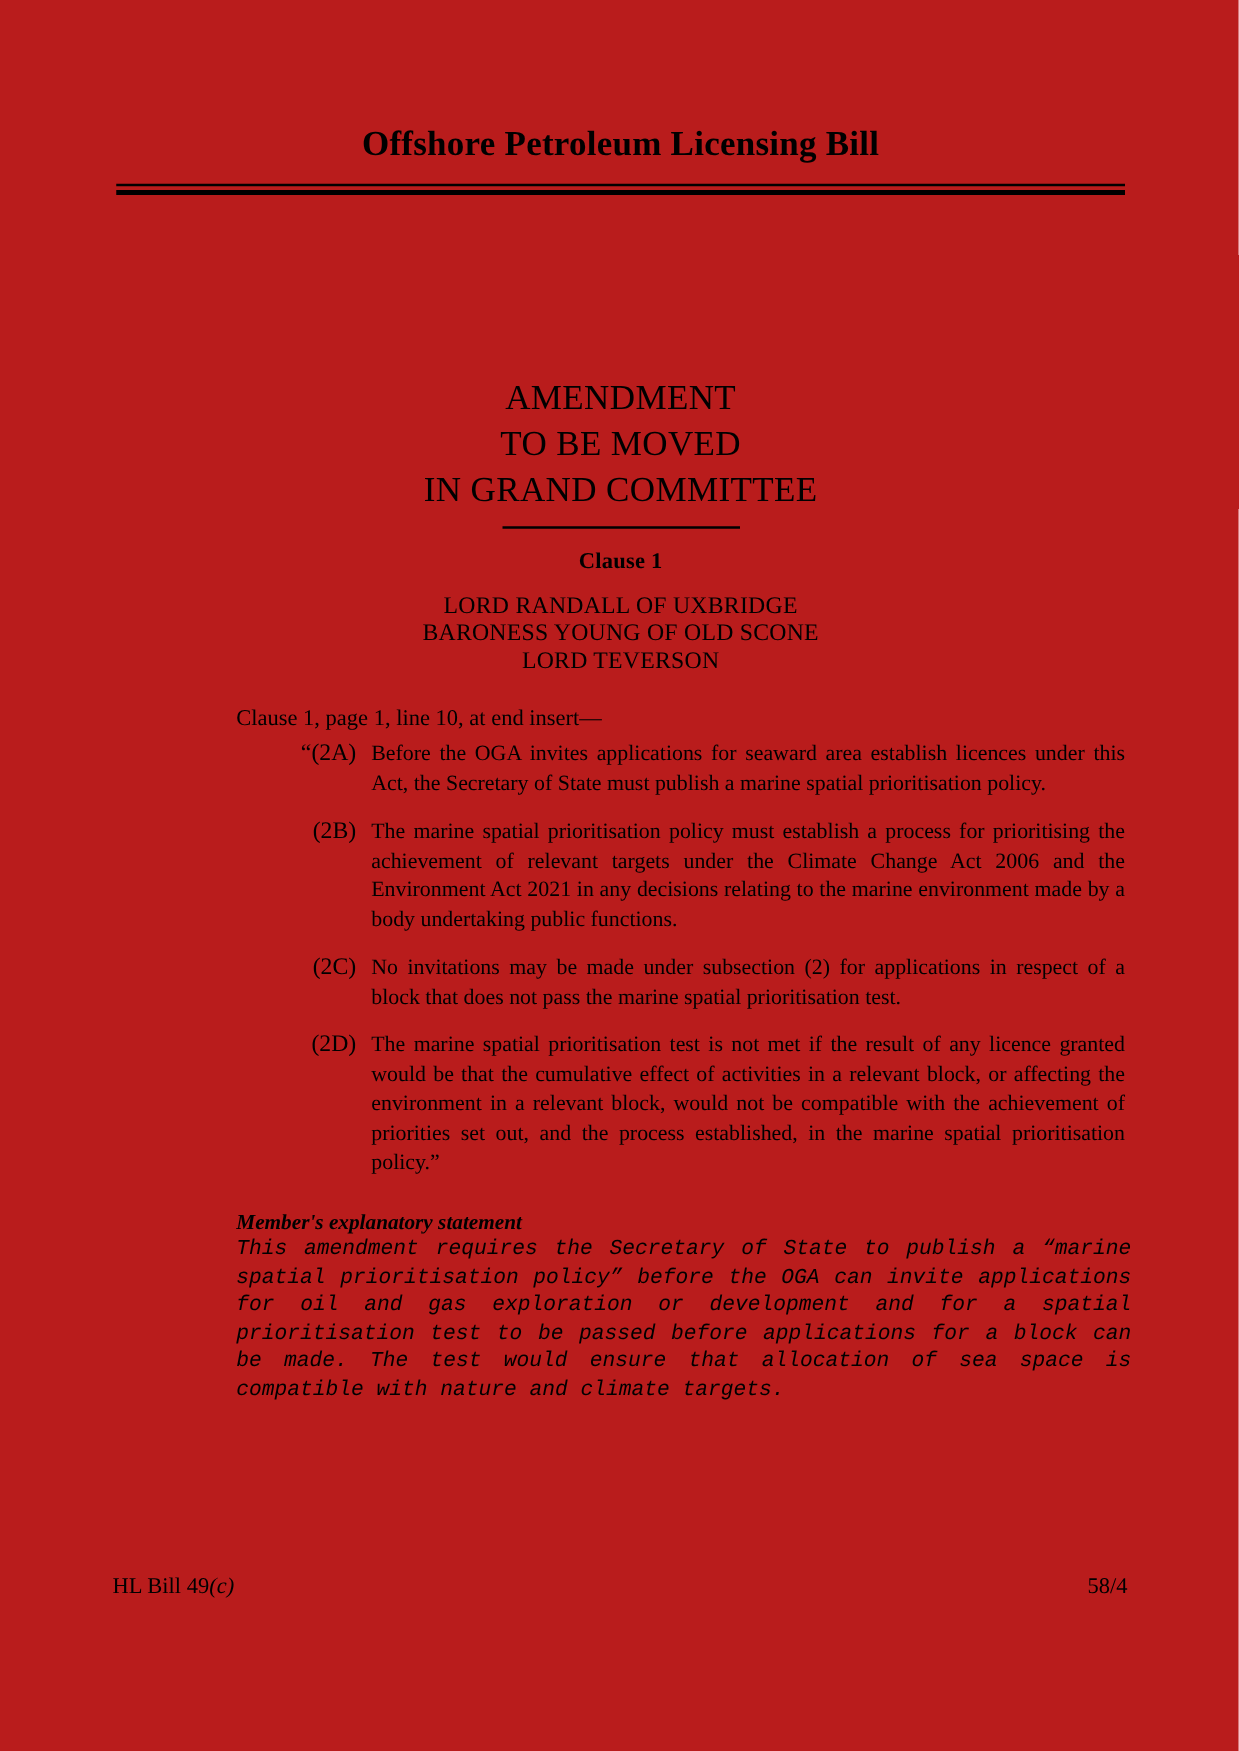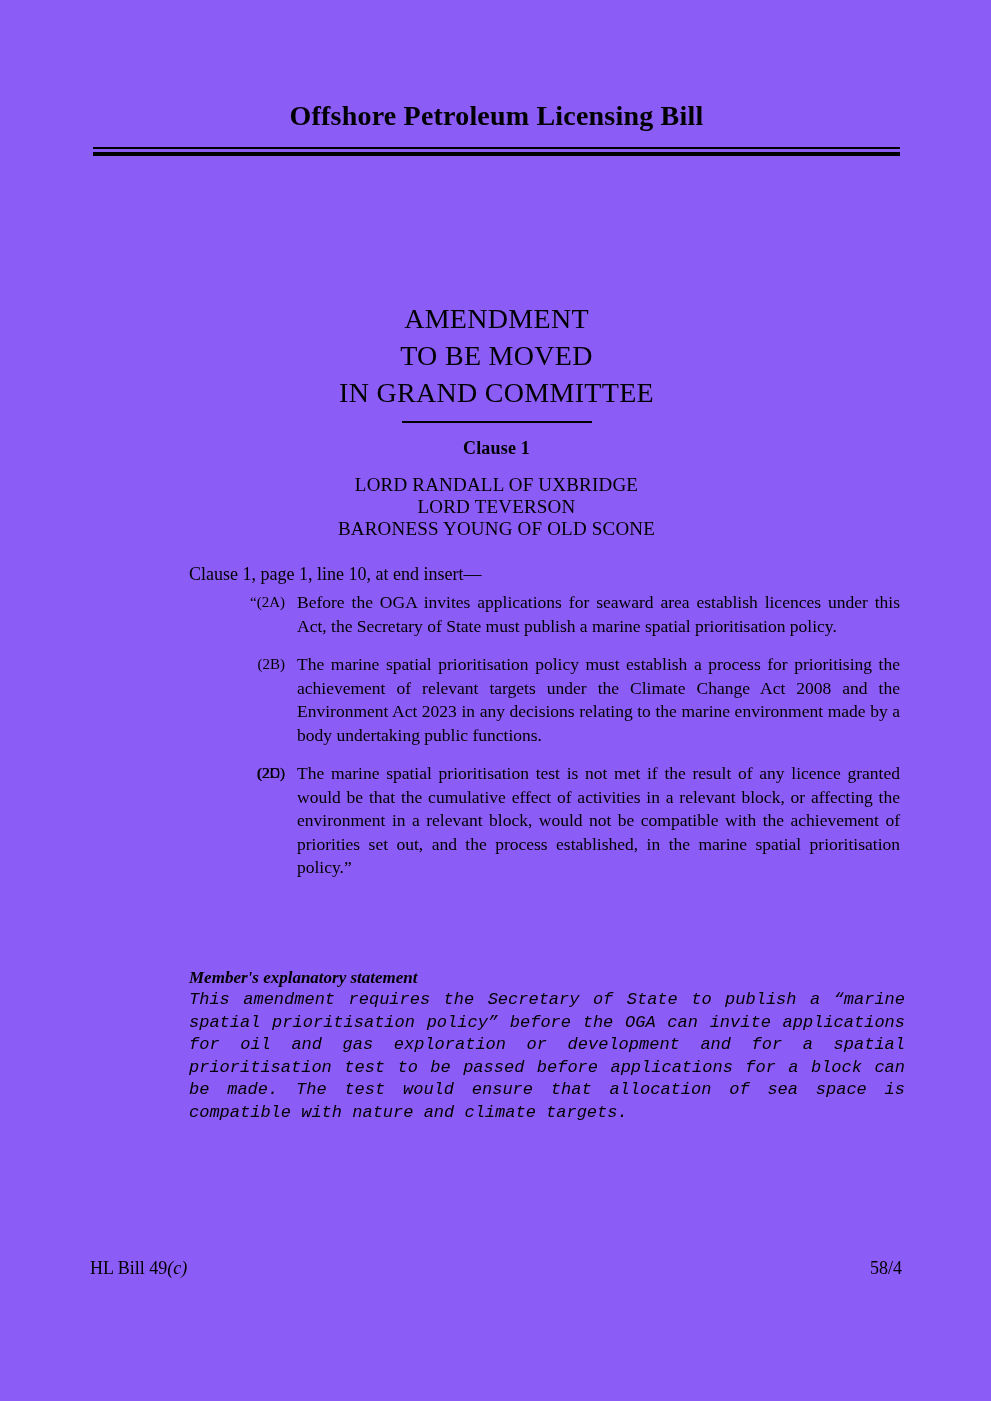--- a/index.html
+++ b/index.html
@@ -4,21 +4,21 @@
 <style>
   html, body {
     margin: 0;
     padding: 0;
     background: #ffffff;
   }
   .page {
     position: relative;
     width: 991px;
     height: 1401px;
-    background: #8b5cf6;
+    background: #b91c1c;
     color: #000000;
     font-family: "Liberation Serif", "DejaVu Serif", serif;
     overflow: hidden;
     box-sizing: border-box;
   }
 
   
   .title-block {
     position: absolute;
     left: 93px;
@@ -112,21 +112,21 @@
   }
   .sub-para:last-child {
     margin-bottom: 0;
   }
   .sub-marker {
     position: absolute;
     left: 0;
     top: 0;
     width: 96px;
     text-align: right;
-    font-size: 15px;
+    font-size: 19px;
     line-height: 23.5px;
     white-space: pre;
   }
   .sub-text {
     display: block;
   }
 
   
   .explanatory {
     position: absolute;
@@ -182,39 +182,40 @@
   <div class="heading-group">
     <div class="heading-line">AMENDMENT</div>
     <div class="heading-line">TO BE MOVED</div>
     <div class="heading-line">IN GRAND COMMITTEE</div>
     <div class="short-rule"></div>
     <div class="clause-heading">Clause 1</div>
   </div>
 
   <div class="sponsors">
     <div class="sponsor-line">LORD RANDALL OF UXBRIDGE</div>
+    <div class="sponsor-line">BARONESS YOUNG OF OLD SCONE</div>
     <div class="sponsor-line">LORD TEVERSON</div>
-    <div class="sponsor-line">BARONESS YOUNG OF OLD SCONE</div>
   </div>
 
   <div class="amendment-body">
     <div class="insert-line">Clause 1, page 1, line 10, at end insert—</div>
 
     <div class="sub-para">
       <span class="sub-marker">“(2A)</span>
       <span class="sub-text">Before the OGA invites applications for seaward area establish licences under this Act, the Secretary of State must publish a marine spatial prioritisation policy.</span>
     </div>
 
     <div class="sub-para">
       <span class="sub-marker">(2B)</span>
-      <span class="sub-text">The marine spatial prioritisation policy must establish a process for prioritising the achievement of relevant targets under the Climate Change Act 2008 and the Environment Act 2023 in any decisions relating to the marine environment made by a body undertaking public functions.</span>
+      <span class="sub-text">The marine spatial prioritisation policy must establish a process for prioritising the achievement of relevant targets under the Climate Change Act 2006 and the Environment Act 2021 in any decisions relating to the marine environment made by a body undertaking public functions.</span>
     </div>
 
     <div class="sub-para">
       <span class="sub-marker">(2C)</span>
+      <span class="sub-text">No invitations may be made under subsection (2) for applications in respect of a block that does not pass the marine spatial prioritisation test.</span>
     </div>
 
     <div class="sub-para">
       <span class="sub-marker">(2D)</span>
       <span class="sub-text">The marine spatial prioritisation test is not met if the result of any licence granted would be that the cumulative effect of activities in a relevant block, or affecting the environment in a relevant block, would not be compatible with the achievement of priorities set out, and the process established, in the marine spatial prioritisation policy.”</span>
     </div>
   </div>
 
   <div class="explanatory">
     <div class="exp-heading">Member's explanatory statement</div>

